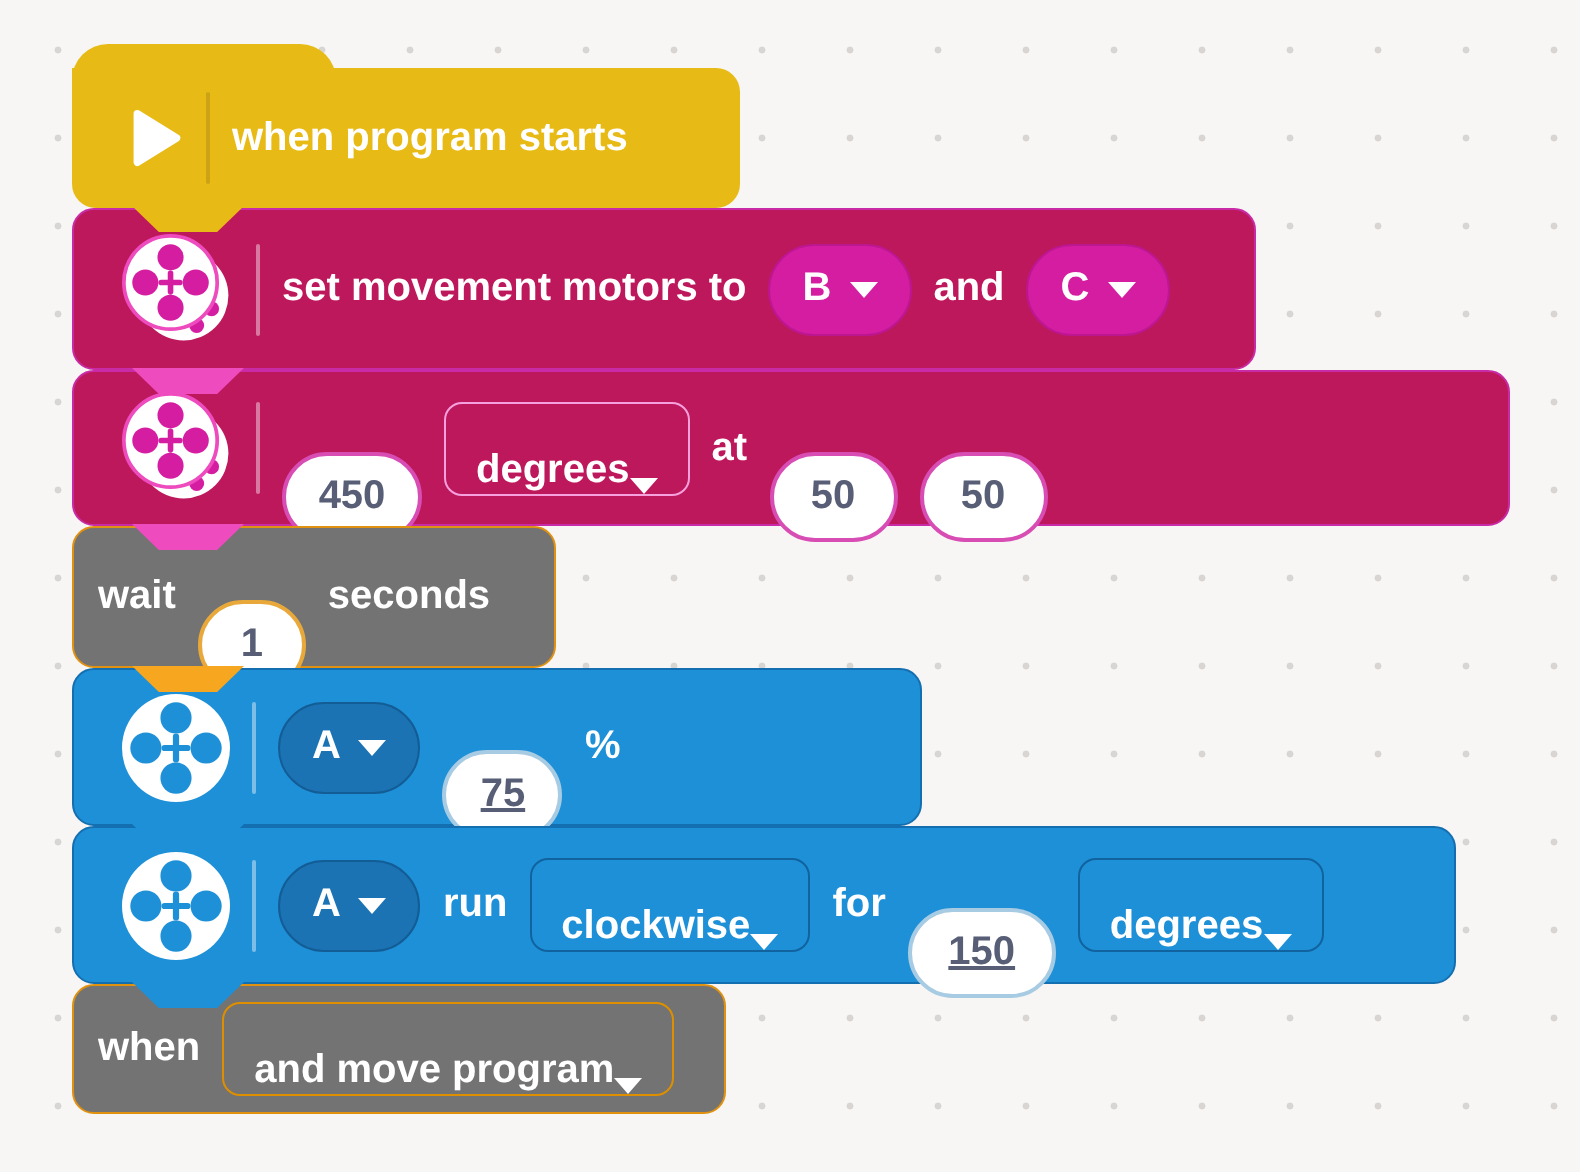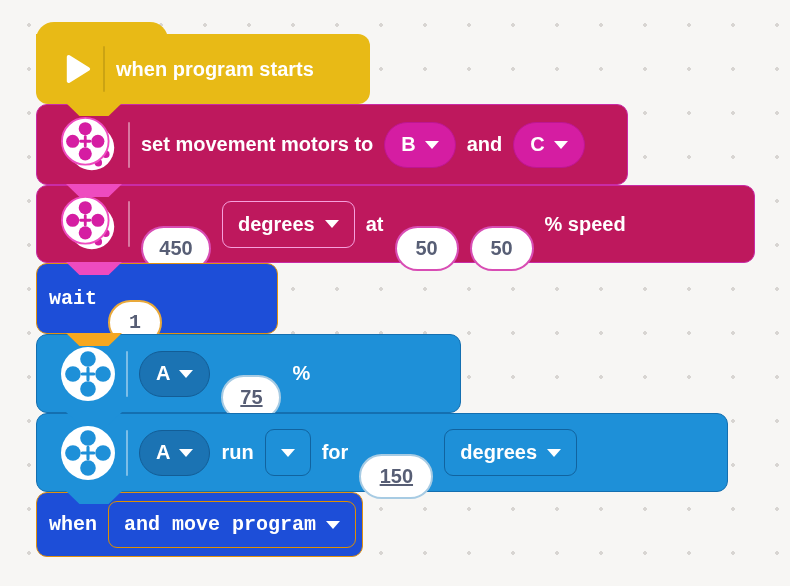--- a/index.html
+++ b/index.html
@@ -12,21 +12,21 @@
   }
   #canvas{position:relative;width:790px;height:586px;}
   .block{
     position:absolute;display:flex;align-items:center;
     box-sizing:border-box;border-radius:11px;
     color:#fff;font-weight:700;font-size:20px;
     gap:11px;padding:0 14px 0 24px;white-space:nowrap;
   }
   .t-yellow{background:#e8ba16;}
   .t-pink{background:#be185d;border:1.5px solid #c92ba6;}
-  .t-orange{background:#1d4ed8;border:1.5px solid #e09110;font-family:Liberation Mono, monospace;}
+  .t-orange{background:#737373;border:1.5px solid #e09110;}
   .t-blue{background:#1e90d8;border:1.5px solid #146fb0;}
   .no-icon{padding-left:12px;}
   .hat-hump{position:absolute;background:#e8ba16;border-radius:18px 18px 0 0;}
   .tab{position:absolute;width:56px;height:13px;z-index:6;
        clip-path:polygon(0 0,100% 0,76% 100%,24% 100%);
        border-radius:0 0 8px 8px;}
   .tab-yellow{background:#e8ba16;}
   .tab-pink{background:#ee4bbf;}
   .tab-orange{background:#f6a71f;}
   .tab-blue{background:#1e90d8;}
@@ -42,22 +42,22 @@
   .t-pink .oval{border:2px solid #d84db4;}
   .t-orange .oval{border:2px solid #e9a93a;}
   .t-blue .oval{border:2px solid #a7cbe3;text-decoration:underline;}
   .pill{
     height:46px;border-radius:23px;display:flex;align-items:center;
     gap:9px;padding:0 16px;box-sizing:border-box;flex:none;
   }
   .t-pink .pill{background:#d51da2;border:1.5px solid #bd1691;}
   .t-blue .pill{background:#1b73b3;border:1.5px solid #135d96;}
   .dd{
-    height:47px;border-radius:9px;display:flex;align-items:center;
-    gap:10px;padding:0 15px;box-sizing:border-box;border:1.5px solid;flex:none;
+    height:47px;border-radius:9px;display:flex;align-items:flex-end;
+    padding:0 15px;box-sizing:border-box;border:1.5px solid;flex:none;
   }
   .t-pink .dd{border-color:#f6a0dd;}
   .t-blue .dd{border-color:#11639f;}
   .t-orange .dd{border-color:#dd8f00;}
   .arr{width:0;height:0;border-left:7px solid transparent;
        border-right:7px solid transparent;border-top:8px solid #fff;flex:none;}
   .lbl{flex:none;}
 </style>
 </head>
 <body>
@@ -120,29 +120,29 @@
       <span>degrees</span>
       <i class="arr"></i>
     </div>
     <span class="lbl">at</span>
     <div class="oval" style="width:64px">
       <span>50</span>
     </div>
     <div class="oval" style="width:64px">
       <span>50</span>
     </div>
-    <span class="lbl">% speed</span>
   </div>
   <div class="tab tab-pink" style="left:66px;top:262px"></div>
 
   <div class="block t-orange no-icon" style="left:36px;top:263px;width:242px;height:71px">
     <span class="lbl">wait</span>
     <div class="oval" style="width:54px">
       <span>1</span>
     </div>
+    <span class="lbl">seconds</span>
   </div>
   <div class="tab tab-orange" style="left:66px;top:333px"></div>
 
   <div class="block t-blue" style="left:36px;top:334px;width:425px;height:79px">
     <svg class="icon" width="54" height="54" viewBox="0 0 52 52">
       <circle cx="26" cy="26" r="26" fill="#fff"></circle>
       <circle cx="26" cy="11.5" r="7.5" fill="#1e90d8"></circle>
       <circle cx="11.5" cy="26" r="7.5" fill="#1e90d8"></circle>
       <circle cx="40.5" cy="26" r="7.5" fill="#1e90d8"></circle>
       <circle cx="26" cy="40.5" r="7.5" fill="#1e90d8"></circle>
@@ -169,20 +169,21 @@
       <circle cx="26" cy="40.5" r="7.5" fill="#1e90d8"></circle>
       <path d="M26 20.5v11 M20.5 26h11" stroke="#1e90d8" stroke-width="3" stroke-linecap="round"></path>
     </svg>
     <div class="divider"></div>
     <div class="pill">
       <span>A</span>
       <i class="arr"></i>
     </div>
     <span class="lbl">run</span>
     <div class="dd">
+      <span>clockwise</span>
       <i class="arr"></i>
     </div>
     <span class="lbl">for</span>
     <div class="oval" style="width:74px">
       <span>150</span>
     </div>
     <div class="dd">
       <span>degrees</span>
       <i class="arr"></i>
     </div>

